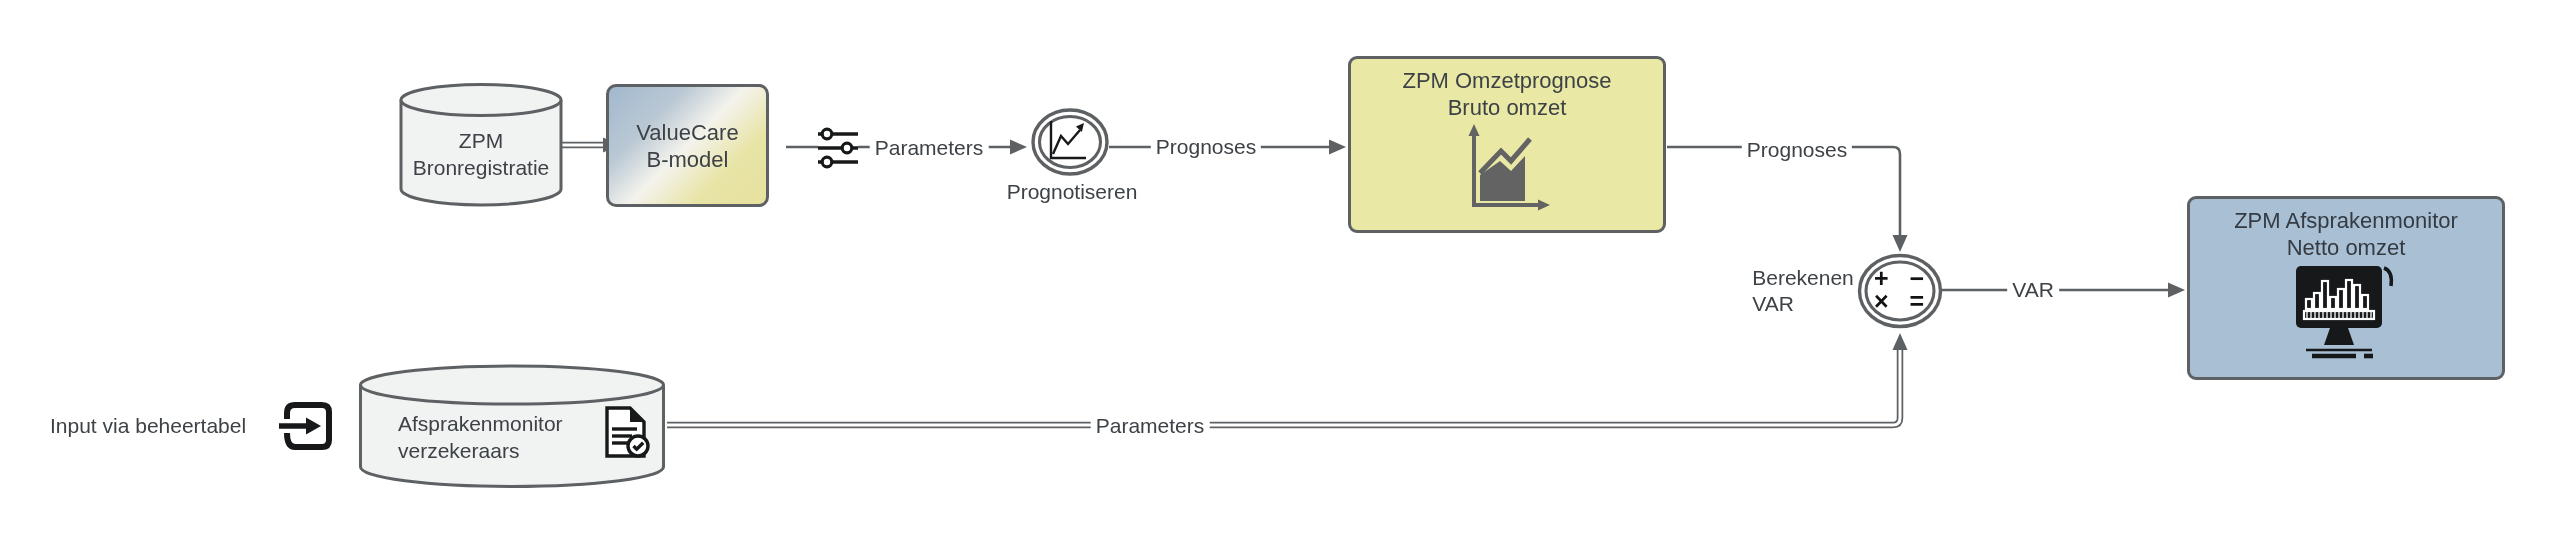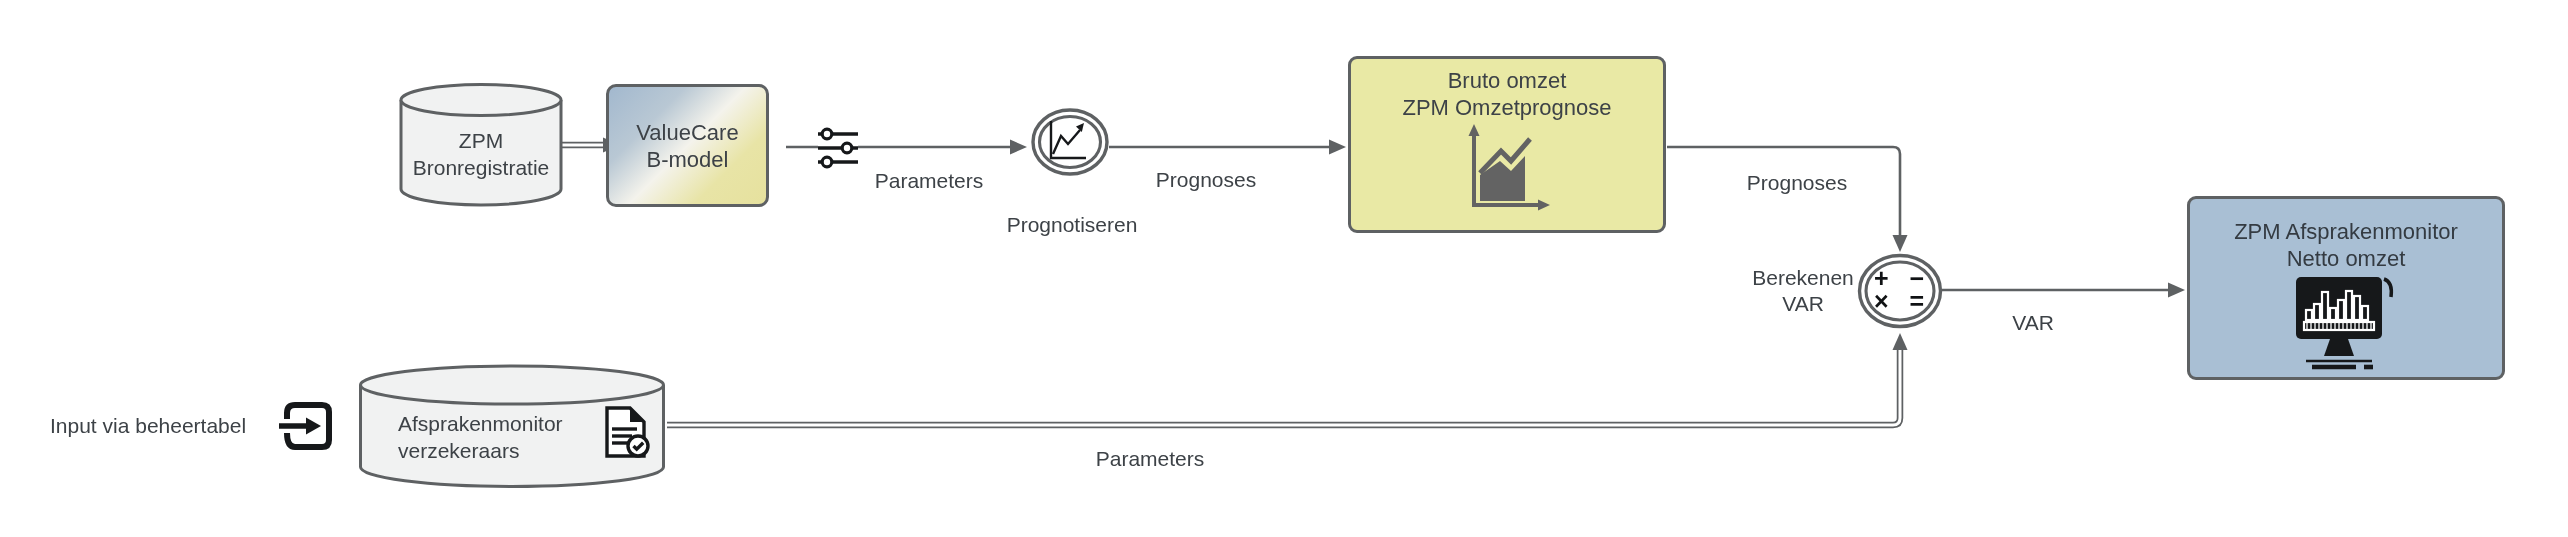--- a/index.html
+++ b/index.html
@@ -5,39 +5,39 @@
   html,body { margin:0; padding:0; background:#ffffff; }
   .canvas {
     position:relative; width:2568px; height:537px; background:#ffffff;
     font-family:"Liberation Sans","DejaVu Sans",sans-serif; color:#3d4247; overflow:hidden;
   }
   svg { display:block; }
   .edge-layer { position:absolute; left:0; top:0; z-index:1; }
   .node { position:absolute; z-index:2; }
   .line-label {
     position:absolute; transform:translate(-50%,-50%);
-    background:#ffffff; padding:0 5px; font-size:21px; white-space:nowrap; z-index:3;margin-top:33px;
+    background:#ffffff; padding:0 5px; font-size:21px; white-space:nowrap; z-index:3;
   }
   .free-label { position:absolute; font-size:21px; white-space:nowrap; z-index:3; }
   .box {
     position:absolute; border:3px solid #5e6163; box-sizing:border-box; z-index:2;
     display:flex; flex-direction:column; align-items:center;
   }
   .box-valuecare {
     border-radius:10px; justify-content:center;
     background:linear-gradient(135deg,#a2b8ce 0%,#b9c8d4 28%,#f4f3ec 50%,#e8e4a6 74%,#e6e19e 100%);
   }
   .box-yellow { border-radius:9px; background:#e9e9a5; padding-top:8px; }
-  .box-blue   { border-radius:9px; background:#a9bfd4; padding-top:19px; }
+  .box-blue   { border-radius:9px; background:#a9bfd4; padding-top:8px; }
   .node-title { font-size:22px; line-height:27px; text-align:center; }
   .cyl-text { position:absolute; font-size:21px; line-height:27px; }
   .sym-block { position:absolute; z-index:3; text-align:center; color:#101214;
     font-weight:bold; font-size:25px; line-height:23px; }
   .sym-row { letter-spacing:7px; margin-right:-7px; white-space:pre; }
-  .two-line-label { position:absolute; transform:translate(-50%,-50%); text-align:center;
+  .two-line-label { position:absolute; transform:translate(-50%,-50%); text-align:left;
     font-size:21px; line-height:26px; z-index:3; white-space:nowrap; }
 </style>
 </head>
 <body>
 
 <div class="canvas">
 
   <svg class="edge-layer" width="2568" height="537" viewBox="0 0 2568 537">
 
     <g>
@@ -113,22 +113,22 @@
         <polygon points="53,15 50.8,24 45,18.5" fill="#16181a" stroke="none"></polygon>
       </g>
     </svg>
   </div>
   <div class="line-label" style="left:1072px; top:192px;">Prognotiseren</div>
 
   <div class="line-label" style="left:1206px; top:147px;">Prognoses</div>
 
   <div class="box box-yellow" style="left:1348px; top:56px; width:318px; height:177px;">
     <div class="node-title">
+      <div>ZPM Omzetprognose</div>
       <div>Bruto omzet</div>
-      <div>ZPM Omzetprognose</div>
     </div>
     <svg width="88" height="88" viewBox="0 0 88 88" style="margin-top:2px;">
       <line x1="11" y1="84" x2="11" y2="8" stroke="#636363" stroke-width="4"></line>
       <polygon points="5.5,13 11,1 16.5,13" fill="#636363"></polygon>
       <line x1="9" y1="82" x2="78" y2="82" stroke="#636363" stroke-width="4"></line>
       <polygon points="75,76.5 87,82 75,87.5" fill="#636363"></polygon>
       <polygon points="17,78 17,52 37,38 48,48 62,33 62,78" fill="#636363"></polygon>
       <polyline points="17,50 38,28 48,38 67,16" stroke="#636363" stroke-width="5" fill="none"></polyline>
     </svg>
   </div>

